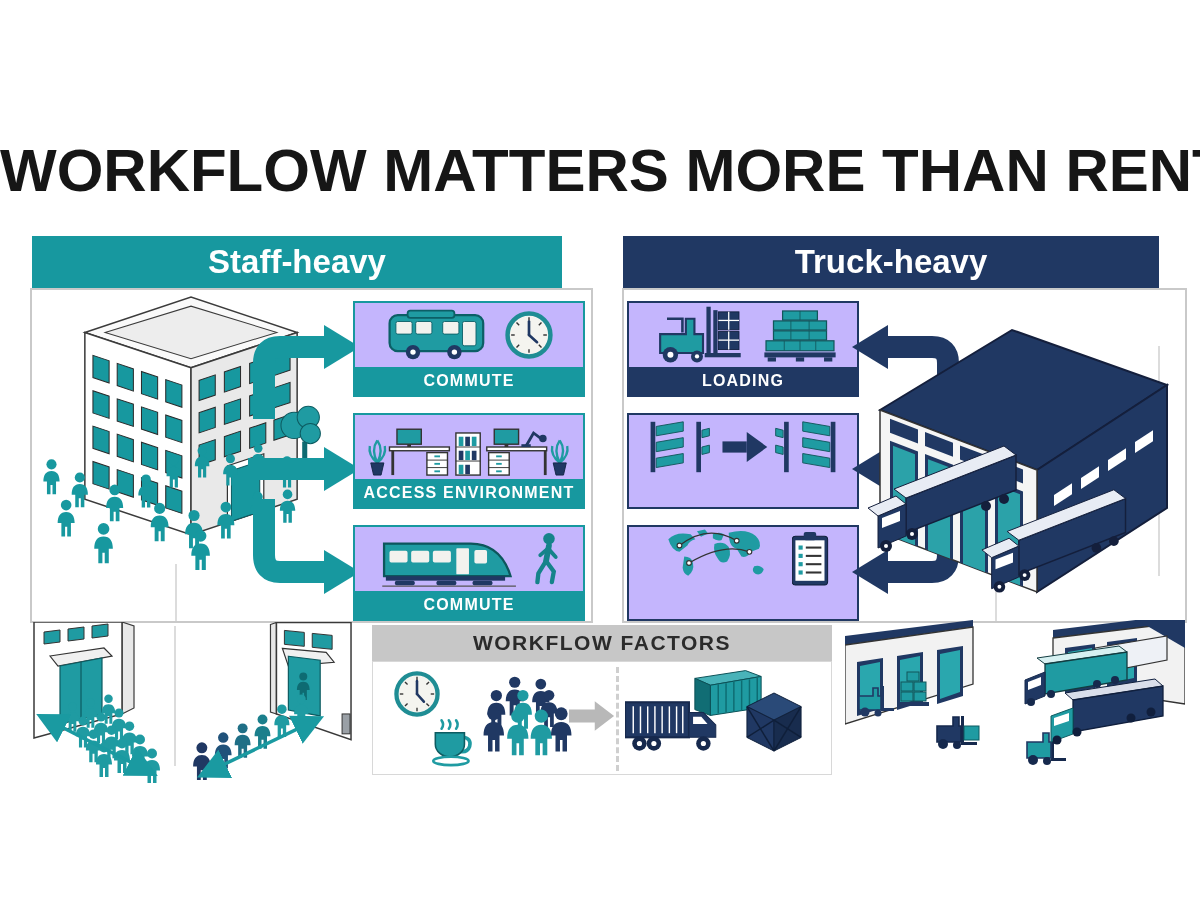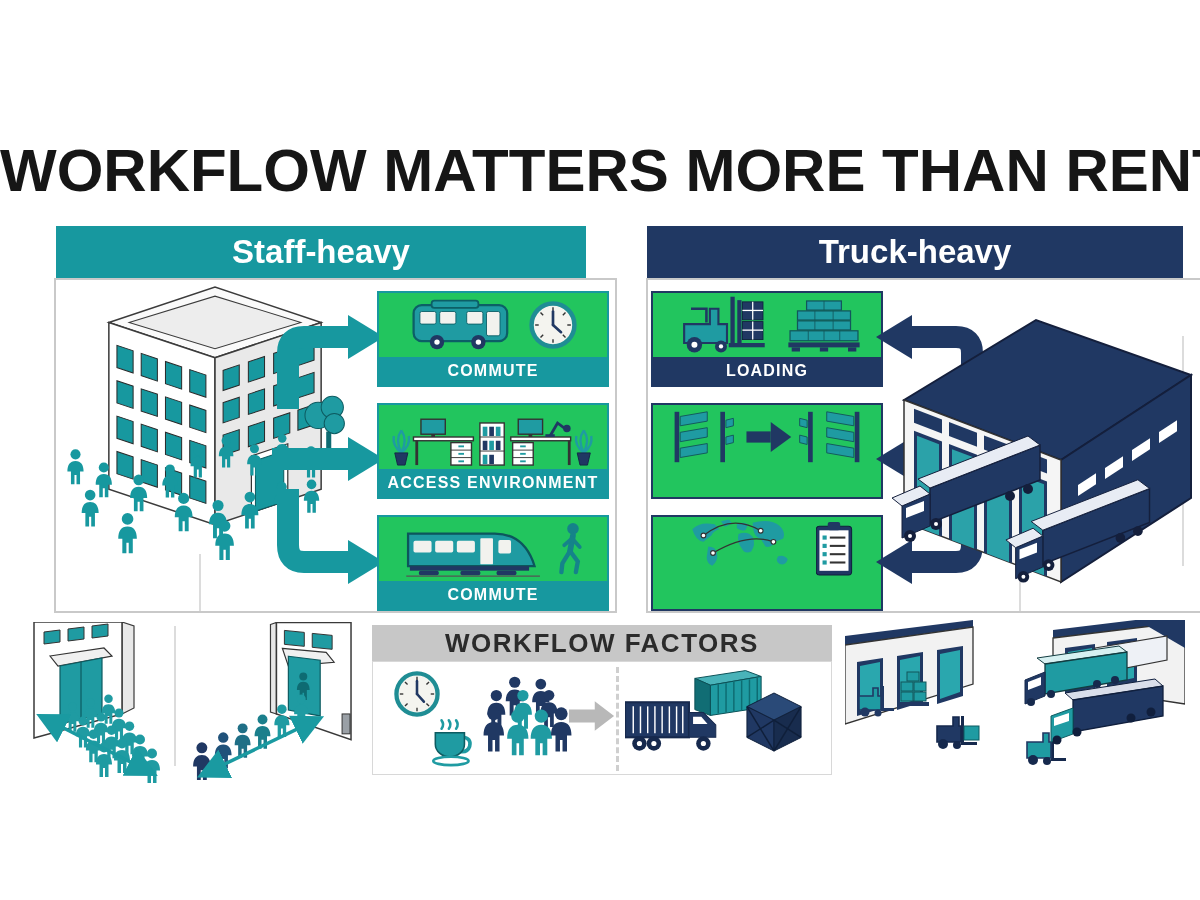--- a/index.html
+++ b/index.html
@@ -1,36 +1,36 @@
 <!DOCTYPE html>
 <html><head>
 <meta charset="utf-8">
 <style>
   *{margin:0;padding:0;box-sizing:border-box;}
   html,body{width:1200px;height:900px;background:#fff;font-family:"Liberation Sans",sans-serif;overflow:hidden;}
   .page{position:relative;width:1200px;height:900px;background:#fff;}
   .title{position:absolute;top:136px;left:0;width:100%;text-align:center;
          font-size:60px;font-weight:800;letter-spacing:0px;color:#161616;white-space:nowrap;}
-  .panel{position:absolute;top:224px;height:389px;margin-left:24px;}
+  .panel{position:absolute;top:234px;height:389px;}
   .panel-header{position:absolute;top:2px;height:52px;display:flex;align-items:center;justify-content:center;
                 color:#fff;font-size:33px;font-weight:bold;}
   .teal-bg{background:#17989f;}
   .navy-bg{background:#203863;}
   .panel-body{position:absolute;left:0;right:0;top:54px;bottom:0;background:#fff;border:2px solid #c9c9c9;}
-  .ibox{position:absolute;width:232px;height:96px;background:#22c55e;}
+  .ibox{position:absolute;width:232px;height:96px;background:#c4b5fd;}
   .ibox.teal-border{border:2px solid #17989f;}
   .ibox.navy-border{border:2px solid #203863;}
   .ibox-art{position:absolute;top:0;left:0;right:0;height:64px;display:flex;align-items:center;justify-content:center;gap:8px;}
   .ibox-label{position:absolute;bottom:0;left:0;right:0;height:28px;line-height:28px;text-align:center;
               color:#fff;font-weight:bold;font-size:16px;letter-spacing:1.2px;}
   .gridline{position:absolute;background:#dcdcdc;}
   .factors{position:absolute;left:372px;top:625px;width:460px;height:150px;}
   .factors-header{position:absolute;top:0;left:0;right:0;height:36px;background:#c7c7c7;
                   display:flex;align-items:center;justify-content:center;
-                  font-size:26px;font-weight:bold;letter-spacing:1.5px;color:#2b2b2b;}
+                  font-size:21px;font-weight:bold;letter-spacing:1.5px;color:#2b2b2b;}
   .factors-body{position:absolute;top:36px;left:0;right:0;bottom:0;background:#fff;border:1px solid #d8d8d8;}
   .dash-divider{position:absolute;left:243px;top:5px;height:104px;border-left:3px dashed #cfcfcf;}
   .scene{position:absolute;}
   svg{display:block;}
 </style>
 </head>
 <body>
 
 <div class="page">
 

